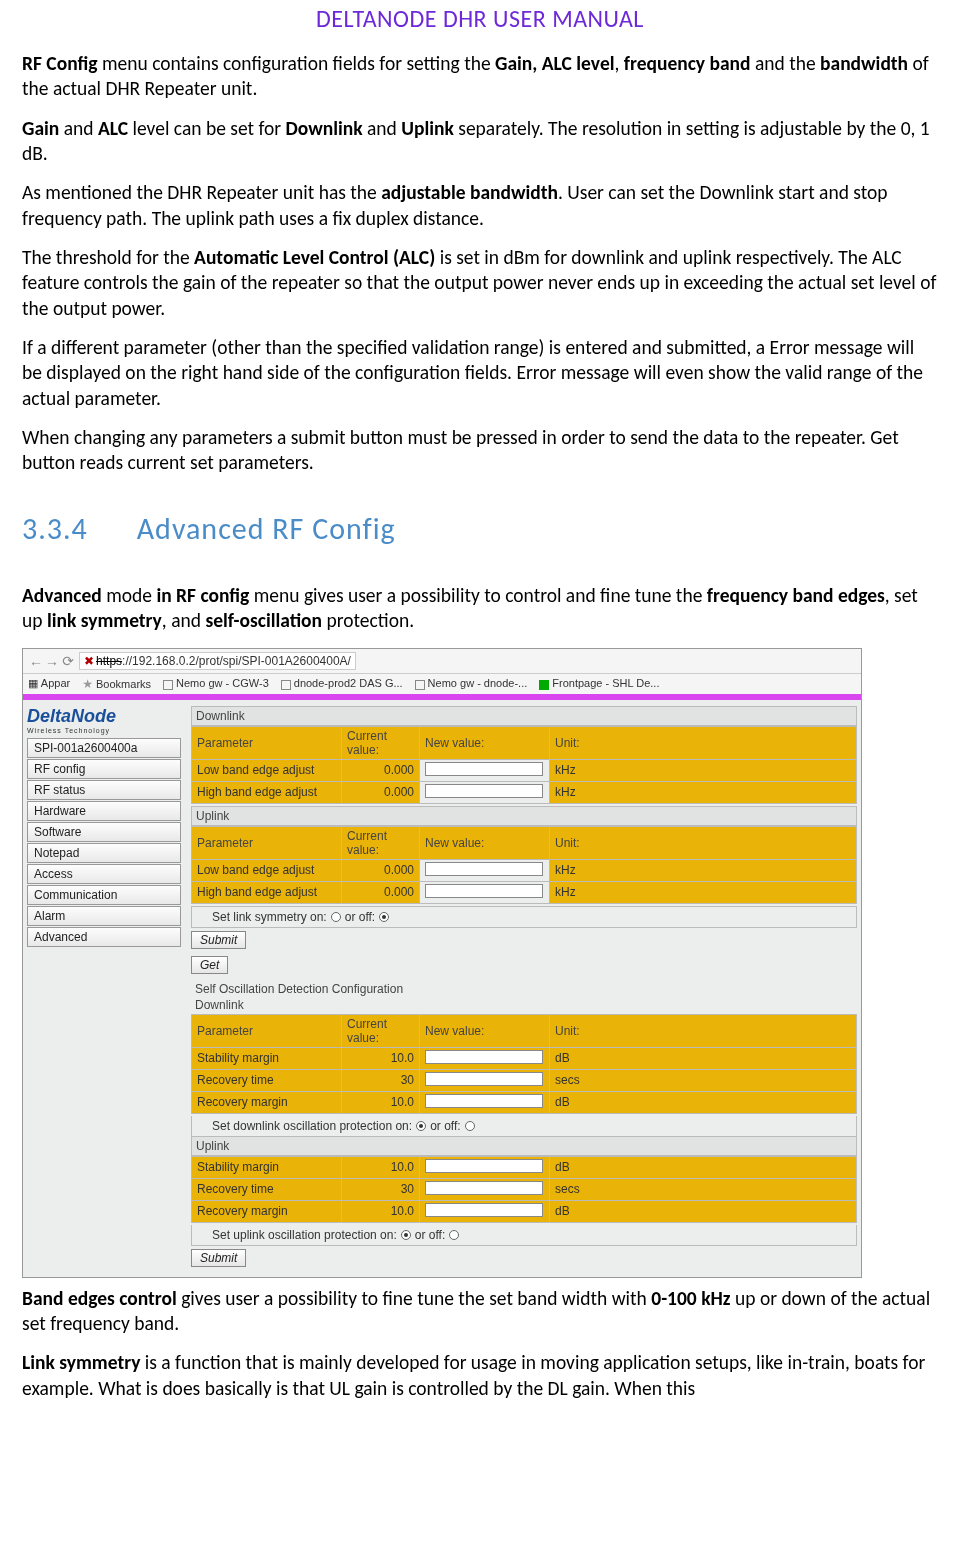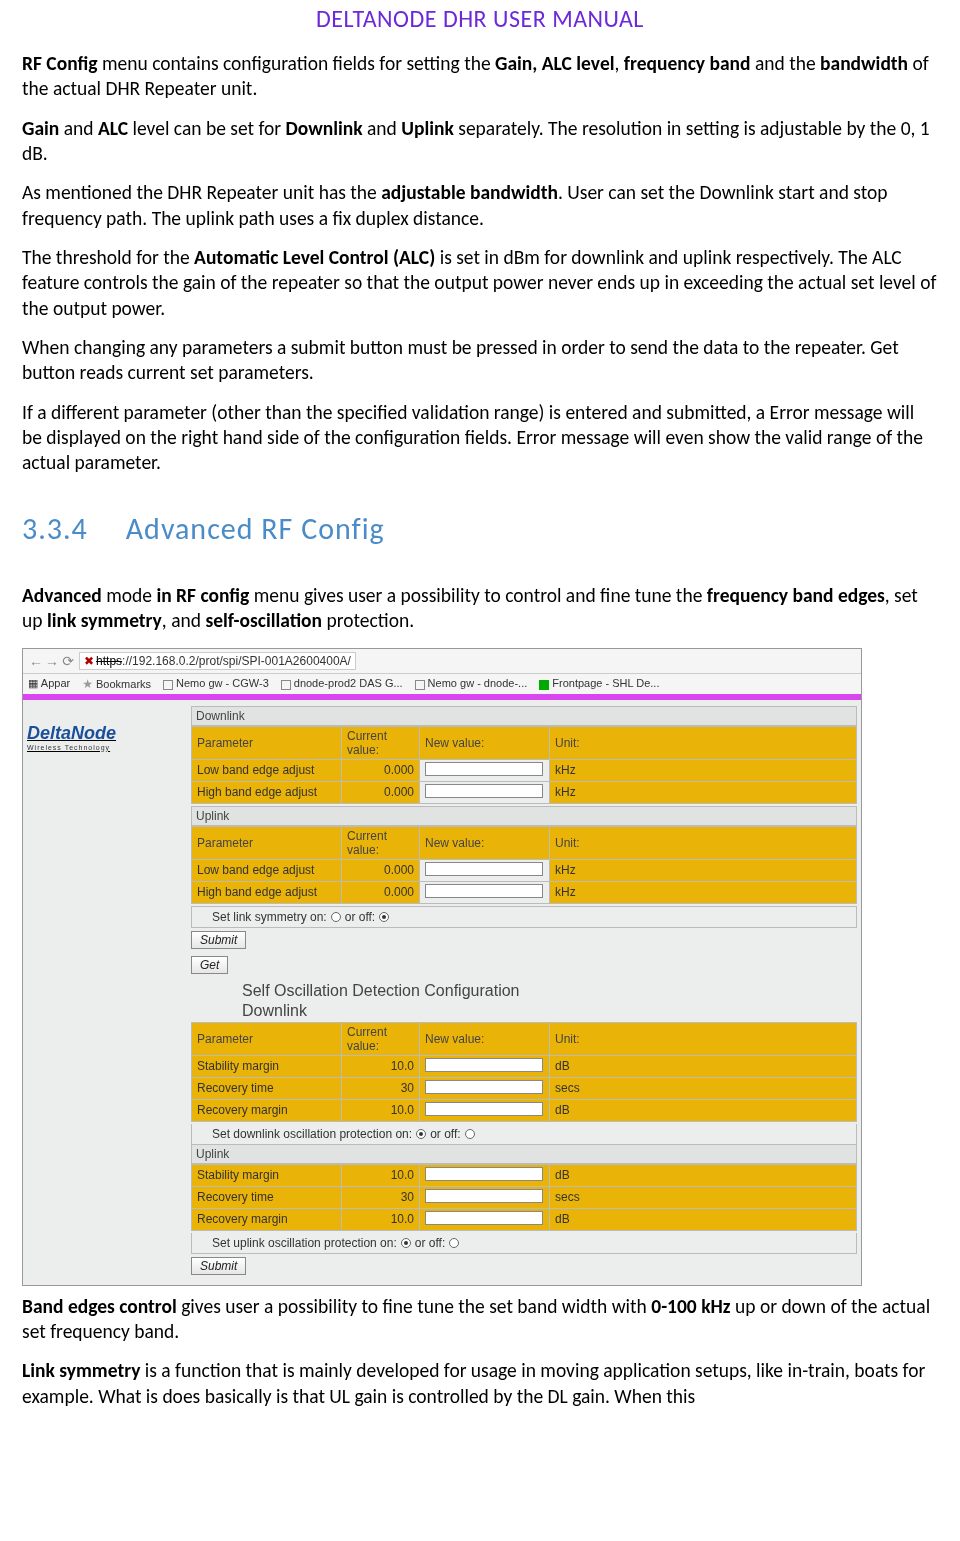--- a/index.html
+++ b/index.html
@@ -28,21 +28,21 @@
     margin: 0 0 14px 0;
   }
   .para b { font-weight: 700; }
   .section-heading {
     color: #4a8cc7;
     font-size: 30px;
     letter-spacing: 1px;
     margin: 34px 0 36px 0;
     font-weight: 400;
   }
-  .section-num { margin-right: 38px; }
+  .section-num { margin-right: 49px; }
   .screenshot {
     margin: 6px 0 8px 0;
     border: 1px solid #999;
     background: #eceeed;
     font-family: Arial, sans-serif;
     width: 840px;
   }
   .ss-toolbar {
     background: #f5f5f5;
     border-bottom: 1px solid #ccc;
@@ -78,22 +78,21 @@
     align-items: center;
   }
   .ss-bmbar .ico { display:inline-block; width:10px; height:10px; border:1px solid #888; margin-right:3px; vertical-align:middle; }
   .ss-bmbar .star { color:#999; font-size:12px; }
   .ss-bmbar .green { background:#0a0; width:10px; height:10px; display:inline-block; margin-right:3px; vertical-align:middle;}
   .ss-body {
     display: flex;
   }
   .ss-left {
     width: 162px;
-    padding: 23px 4px;
-    text-decoration: underline;
+    padding: 6px 4px;
   }
   .logo {
     margin-bottom: 4px;
   }
   .logo .dn { font-weight:700; color:#1a4f9c; font-style:italic; font-size:18px; }
   .logo .sub { font-size:7px; color:#333; letter-spacing:1px; }
   .leftnav {
     display:flex; flex-direction:column; gap:0;
   }
   .leftnav .itm {
@@ -137,21 +136,21 @@
   .radio { width:10px; height:10px; border:1px solid #666; border-radius:50%; background:#fff; display:inline-block; vertical-align:middle;}
   .radio.on::after { content:""; display:block; width:4px; height:4px; background:#333; border-radius:50%; margin:2px;}
   .btnrow { padding:2px 0 4px 0; }
   .btn {
     border:1px solid #888; background:linear-gradient(#fff,#e6e6e6);
     font-size:12px; padding:1px 8px; display:inline-block;
     color:#222;
     font-style:italic;
   }
   .subhdr {
-    color:#444; font-size:16px; padding:4px 4px 2px 4px;margin-left:47px;
+    color:#444; font-size:12px; padding:4px 4px 2px 4px;
   }
   .footer-row {
     border-top: 1px solid #888;
     margin-top: 14px;
     padding: 6px 0 0 0;
     display:flex;
     justify-content: space-between;
     font-size: 18px;
   }
 </style>
@@ -170,22 +169,22 @@
   </p>
 
   <p class="para">
     <span>As mentioned the DHR Repeater unit has the </span><b>adjustable bandwidth</b><span>. User can set the Downlink start and stop frequency path. The uplink path uses a fix duplex distance.</span>
   </p>
 
   <p class="para">
     <span>The threshold for the </span><b>Automatic Level Control (ALC)</b><span> is set in dBm for downlink and uplink respectively. The ALC feature controls the gain of the repeater so that the output power never ends up in exceeding the actual set level of the output power.</span>
   </p>
 
+  <p class="para">If a different parameter (other than the specified validation range) is entered and submitted, a Error message will be displayed on the right hand side of the configuration fields. Error message will even show the valid range of the actual parameter.</p>
   <p class="para">When changing any parameters a submit button must be pressed in order to send the data to the repeater. Get button reads current set parameters.</p>
-  <p class="para">If a different parameter (other than the specified validation range) is entered and submitted, a Error message will be displayed on the right hand side of the configuration fields. Error message will even show the valid range of the actual parameter.</p>
 
   <h2 class="section-heading">
     <span class="section-num">3.3.4</span><span>Advanced RF Config</span>
   </h2>
 
   <p class="para">
     <b>Advanced</b><span> mode </span><b>in RF config</b><span> menu gives user a possibility to control and fine tune the </span><b>frequency band edges</b><span>, set up </span><b>link symmetry</b><span>, and </span><b>self-oscillation</b><span> protection.</span>
   </p>
 
   <div class="screenshot">
@@ -206,20 +205,32 @@
       <span><span class="ico"></span><span>dnode-prod2 DAS G...</span></span>
       <span><span class="ico"></span><span>Nemo gw - dnode-...</span></span>
       <span><span class="green"></span><span>Frontpage - SHL De...</span></span>
     </div>
     <div class="ss-body">
       <div class="ss-left">
         <div class="logo">
           <div class="dn">DeltaNode</div>
           <div class="sub">Wireless   Technology</div>
         </div>
+        <div class="leftnav">
+          <div class="itm">SPI-001a2600400a</div>
+          <div class="itm">RF config</div>
+          <div class="itm">RF status</div>
+          <div class="itm">Hardware</div>
+          <div class="itm">Software</div>
+          <div class="itm">Notepad</div>
+          <div class="itm">Access</div>
+          <div class="itm">Communication</div>
+          <div class="itm">Alarm</div>
+          <div class="itm">Advanced</div>
+        </div>
       </div>
       <div class="ss-right">
         <div class="blkhdr">Downlink</div>
         <table class="cfg">
           <tbody>
               <tr>
             <th style="width:150px">Parameter</th>
             <th style="width:78px">Current value:</th>
             <th style="width:130px">New value:</th>
             <th>Unit:</th>

